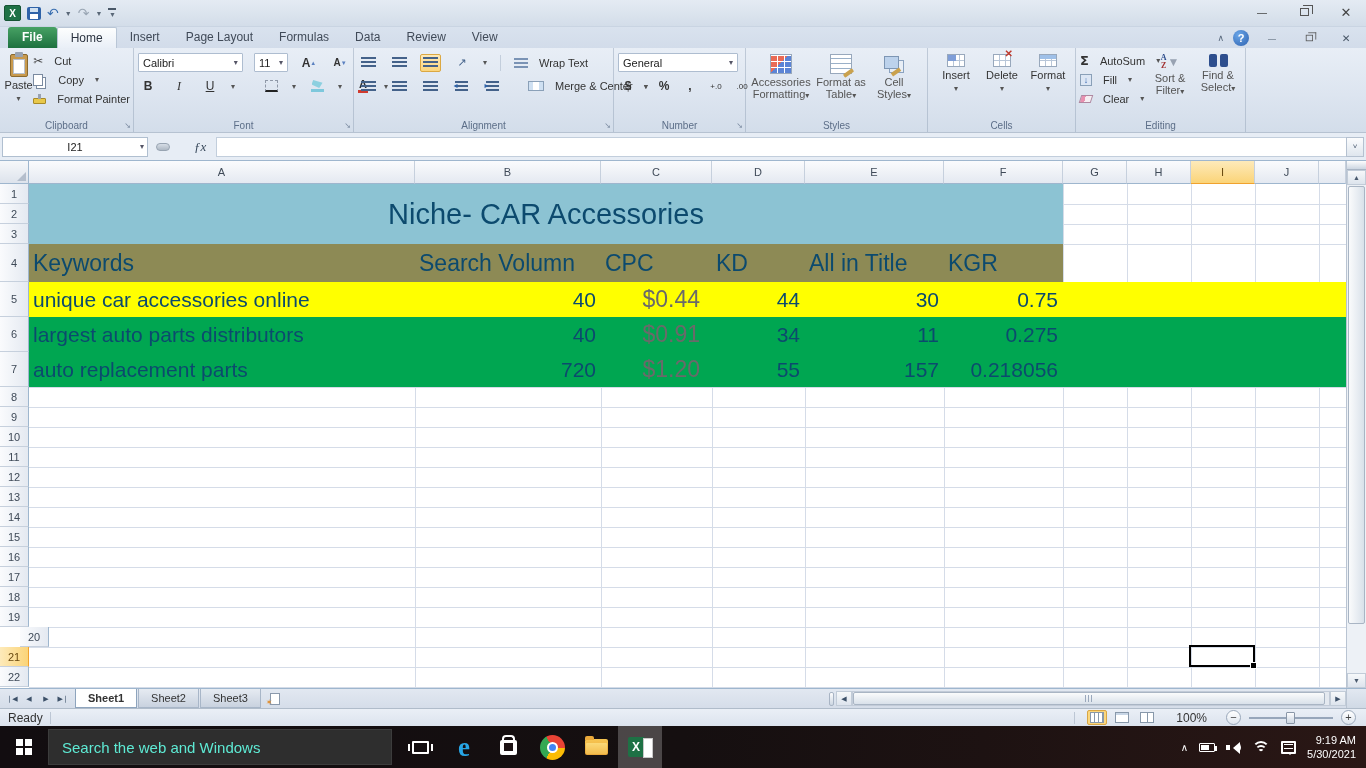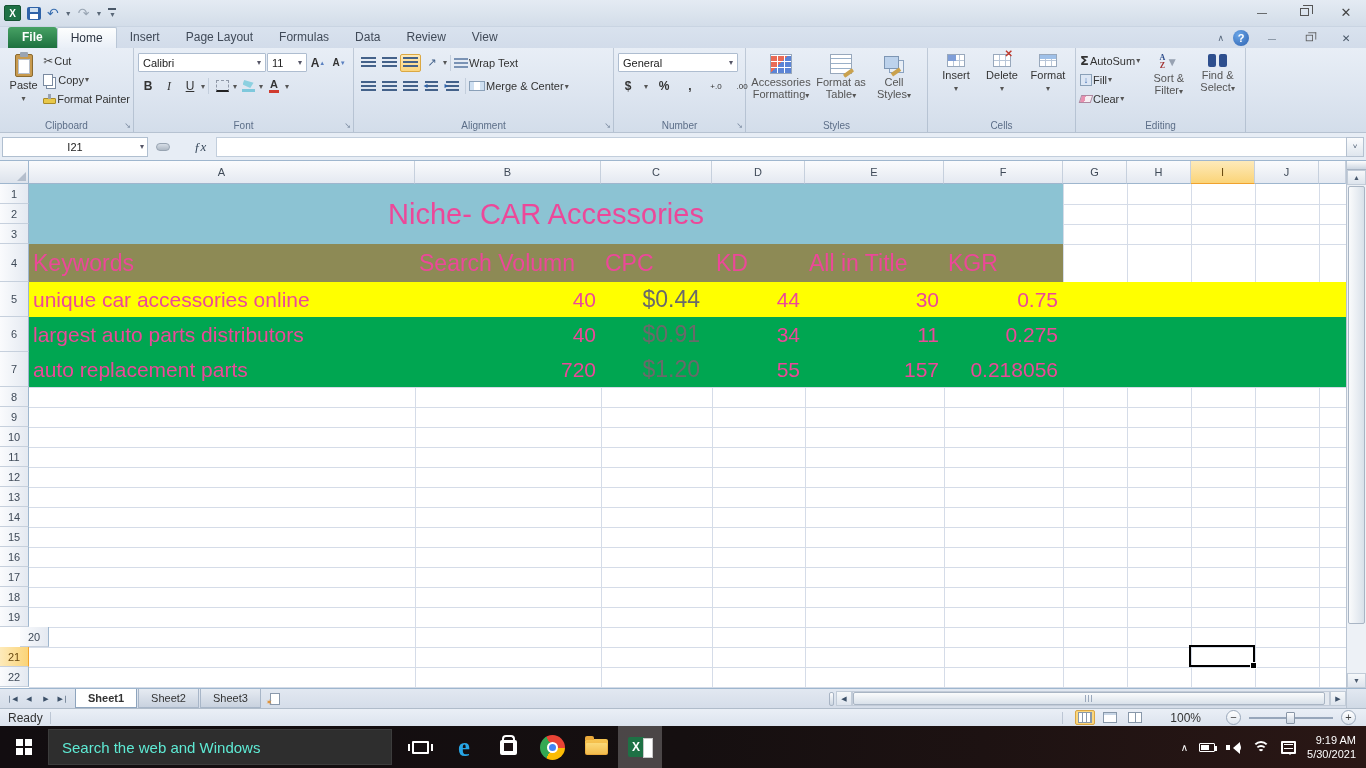--- a/index.html
+++ b/index.html
@@ -39,21 +39,21 @@
   .swb{transform:scale(.8);color:#4a5868}
 
   
   .ribbon{position:absolute;top:48px;left:0;width:100%;height:85px;background:linear-gradient(#e8eef6,#dde5f0 55%,#d3ddea);border-bottom:1px solid #b6c2d1;display:flex}
   .rgroup{position:relative;height:100%;border-right:1px solid rgba(150,165,185,.5);padding:3px 3px 15px 4px}
   .glabel{position:absolute;bottom:1px;left:0;right:0;text-align:center;font-size:10px;color:#5c6e88}
   .lnch{position:absolute;right:2px;bottom:2px;font-size:8px;color:#7a8aa0;line-height:8px}
   .lnch::before{content:"↘"}
   .bigbtn{display:flex;flex-direction:column;align-items:center;gap:2px;font-size:11px;color:#333;text-align:center;line-height:12px;padding-top:3px}
   .bigbtn .dda::after{content:"▾";font-size:8px;color:#555}
-  .smrow{display:flex;align-items:center;gap:1px;height:19px;font-size:11px;color:#333;white-space:nowrap}
+  .smrow{display:flex;align-items:center;gap:11px;height:19px;font-size:11px;color:#333;white-space:nowrap}
   .dda{font-size:8px;color:#555}.dda::after{content:"▾"}
   .icobtn{min-width:20px;height:18px;display:flex;align-items:center;justify-content:center;border-radius:2px;font-size:12px;color:#333;padding:0 2px}
   .hl{background:linear-gradient(#fde9b8,#fbd57c);border:1px solid #dba843}
   .combo{background:#fff;border:1px solid #aebdd0;height:19px;display:flex;align-items:center;padding:0 4px;font-size:11px;color:#222;border-radius:1px}
   .combo .arr{margin-left:auto;font-size:8px;color:#556;padding-left:4px}
   .combo .arr::before{content:"▾"}
   .vsep{width:1px;height:16px;background:#c3cedc;margin:0 2px}
   
   .clipico{width:18px;height:23px;background:#c89a4e;border:1px solid #8a6a30;border-radius:2px;position:relative}
   .clipico::before{content:"";position:absolute;top:-3px;left:4px;width:8px;height:5px;background:#9aa4b2;border-radius:1px}
@@ -120,21 +120,21 @@
   
   #sheet{position:absolute;top:161px;left:0;width:1346px;height:527px;background:#fff;overflow:hidden}
   .corner{position:absolute;left:0;top:0;width:29px;height:23px;background:linear-gradient(#f6f8fa,#dde3ec);border-right:1px solid #9eb6ce;border-bottom:1px solid #9eb6ce;z-index:4}
   .corner::after{content:"";position:absolute;right:2px;bottom:2px;border-left:9px solid transparent;border-bottom:9px solid #b4becc}
   .colhead{position:absolute;top:0;height:23px;background:linear-gradient(#fafbfd,#e4e9f1);border-right:1px solid #c6d0dd;border-bottom:1px solid #9eb6ce;color:#3f4a58;font-size:11px;display:flex;align-items:center;justify-content:center;z-index:4}
   .colhead.sel{background:linear-gradient(#fdeaba,#fbd478);border-bottom:1px solid #f0a22e;color:#6a4a10}
   .rowhead{position:absolute;left:0;width:29px;background:linear-gradient(90deg,#fafbfd,#e4e9f1);border-right:1px solid #9eb6ce;border-bottom:1px solid #c6d0dd;color:#3f4a58;font-size:11px;display:flex;align-items:center;justify-content:center;z-index:4}
   .rowhead.sel{background:linear-gradient(90deg,#fdeaba,#fbd478);border-right:1px solid #f0a22e;color:#6a4a10}
   .gl{position:absolute;background:#d5dce8;z-index:1}
   .blk{position:absolute;z-index:2}
-  .cell{position:absolute;z-index:5;display:flex;align-items:center;font-size:21px;color:#ec4899;white-space:nowrap;overflow:hidden}
+  .cell{position:absolute;z-index:5;display:flex;align-items:center;font-size:21px;color:#0c4a6e;white-space:nowrap;overflow:hidden}
   .la{padding-left:4px}.ra{justify-content:flex-end;padding-right:5px}
   .cA{left:29px;width:386px}.cB{left:415px;width:186px}.cC{left:601px;width:111px}
   .cD{left:712px;width:93px}.cE{left:805px;width:139px}.cF{left:944px;width:119px}
   .r4{top:83px;height:38px;font-size:23px}
   .r5{top:121px;height:35px}.r6{top:156px;height:35px}.r7{top:191px;height:35px}
   .tcell{left:29px;top:23px;width:1034px;height:60px;justify-content:center;font-size:29px}
   .cpcv{font-size:23px;justify-content:flex-end;padding-right:12px}
   .selbox{position:absolute;left:1189px;top:484px;width:66px;height:22px;border:2px solid #000;z-index:6}
   .selbox::after{content:"";position:absolute;right:-4px;bottom:-4px;width:5px;height:5px;background:#000;border:1px solid #fff}
 
@@ -165,21 +165,21 @@
   
   .statusbar{position:absolute;top:708px;left:0;width:100%;height:18px;background:linear-gradient(#eaeff6,#dce3ee);border-top:1px solid #b0bcca;display:flex;align-items:center;font-size:12px;color:#333}
   .ready{padding-left:8px}
   .ssep{width:1px;height:12px;background:#bcc6d4;margin:0 7px}
   .srt{margin-left:auto;display:flex;align-items:center;gap:5px;padding-right:10px}
   .vbtn{width:20px;height:15px;display:flex;align-items:center;justify-content:center;border:1px solid transparent;border-radius:2px}
   .vbtn.on{background:#fbd77e;border-color:#d8a646}
   .vic1{width:14px;height:11px;border:1px solid #8898aa;background:repeating-linear-gradient(90deg,#fff 0 3px,#8898aa 3px 4px)}
   .vic2{width:14px;height:11px;border:1px solid #8898aa;background:#fff;box-shadow:inset 0 2px 0 #c8d6e6}
   .vic3{width:14px;height:11px;border:1px solid #8898aa;background:linear-gradient(90deg,#fff 0 6px,#8898aa 6px 7px,#fff 7px)}
-  .zoomtxt{font-size:12px;color:#333;margin:0 20px}
+  .zoomtxt{font-size:12px;color:#333;margin:0 14px}
   .zbtn{width:15px;height:15px;border-radius:50%;border:1px solid #9aa8ba;background:linear-gradient(#fff,#dfe6ef);display:flex;align-items:center;justify-content:center;font-size:11px;color:#444;line-height:11px}
   .zminus::before{content:"−"}.zplus::before{content:"+"}
   .ztrack{width:84px;height:2px;background:#97a6ba;position:relative;margin:0 3px}
   .ztrack::before{content:"";position:absolute;left:50%;top:-3px;width:1px;height:8px;background:#97a6ba}
   .zthumb{position:absolute;left:calc(50% - 5px);top:-5px;width:9px;height:12px;background:linear-gradient(#fdfdfe,#ccd6e2);border:1px solid #8a97a8;border-radius:1px}
 
   
   .taskbar{position:absolute;top:726px;left:0;width:100%;height:42px;background:linear-gradient(90deg,#120d10 0%,#150f10 50%,#1d1212 72%,#2a1715 100%);display:flex;align-items:center;color:#e8e8e8}
   .startbtn{width:48px;height:42px;display:flex;align-items:center;justify-content:center}
   .winglyph{width:16px;height:16px;background:linear-gradient(#fff,#fff) 0 0/7px 7px no-repeat,linear-gradient(#fff,#fff) 9px 0/7px 7px no-repeat,linear-gradient(#fff,#fff) 0 9px/7px 7px no-repeat,linear-gradient(#fff,#fff) 9px 9px/7px 7px no-repeat}

